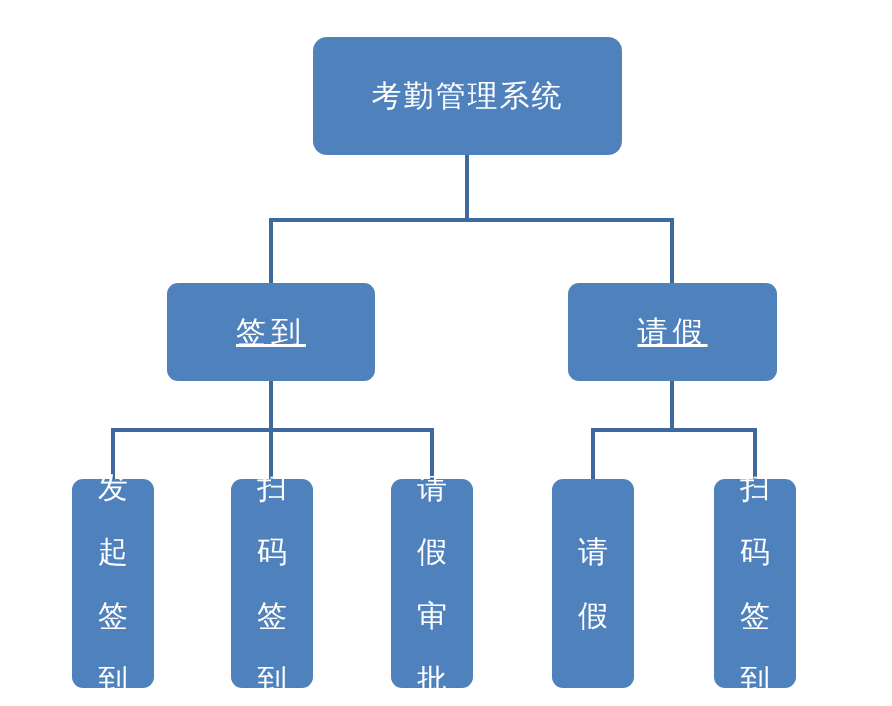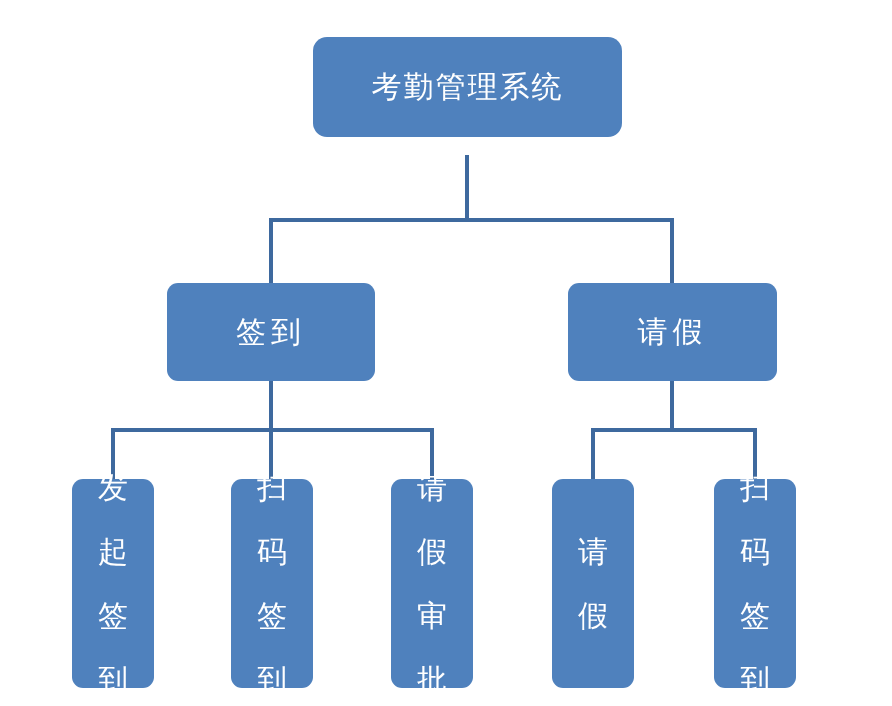--- a/index.html
+++ b/index.html
@@ -18,26 +18,26 @@
     position: absolute;
     background: #4F81BD;
     border-radius: 11px;
     color: #ffffff;
     display: flex;
     align-items: center;
     justify-content: center;
     text-align: center;
   }
   .n-root {
-    left: 313px; top: 37px; width: 309px; height: 100px;
+    left: 313px; top: 37px; width: 309px; height: 118px;
     font-size: 30px; letter-spacing: 2px; border-radius: 14px;
   }
   .n-l2 {
     top: 283px; width: 208px; height: 98px;
-    font-size: 30px; letter-spacing: 5px;
+    font-size: 30px; letter-spacing: 5px; text-decoration: underline;
   }
   .n-signin { left: 167px; }
   .n-leave  { left: 568px; width: 209px; }
   .n-l3 {
     top: 479px; width: 82px; height: 209px;
     font-size: 30px;
   }
   .n-l3 .v-label {
     display: inline-block;
     width: 36px;

